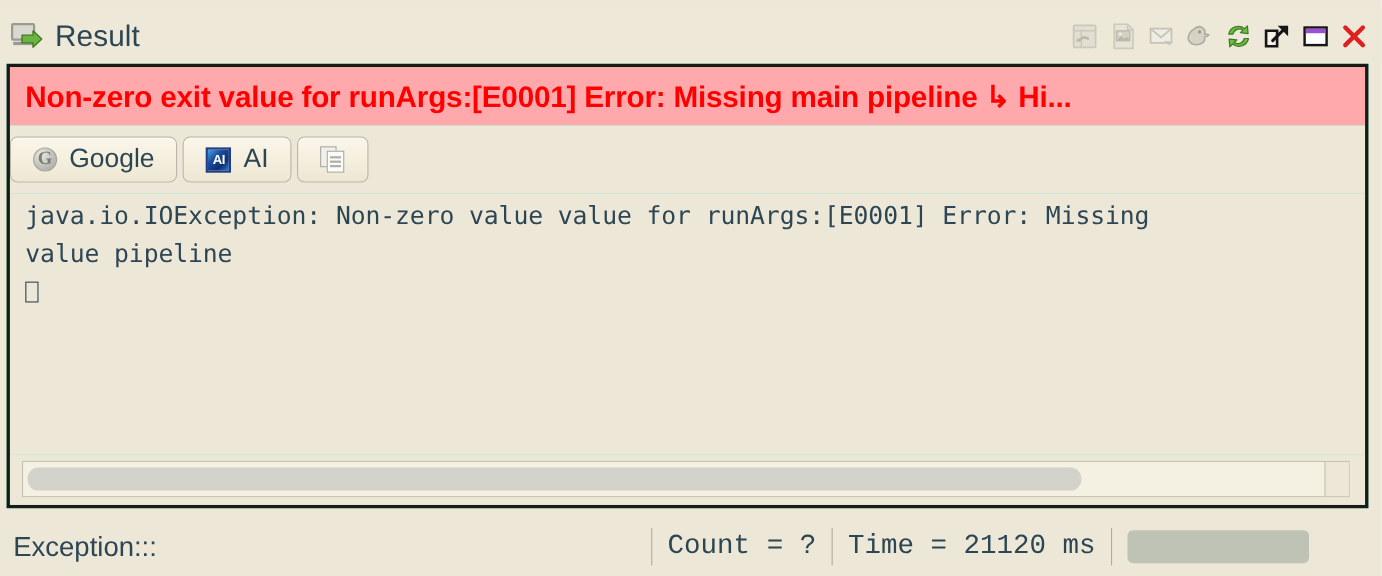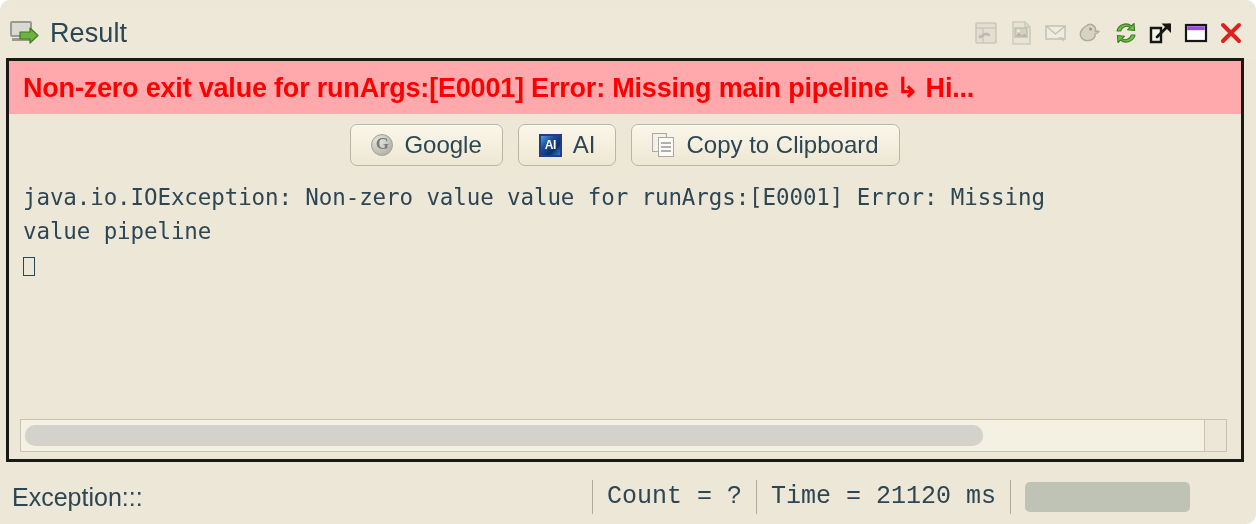--- a/index.html
+++ b/index.html
@@ -13,21 +13,20 @@
     overflow: hidden;
     font-family: "Liberation Sans", sans-serif;
   }
 
   .app-window {
     position: relative;
     width: 1256px;
     height: 524px;
     background: #ECE7D7;
     box-sizing: border-box;
-    border-radius: 10px;
   }
 
   
   .titlebar {
     position: absolute;
     left: 0;
     top: 8px;
     width: 1256px;
     height: 50px;
     background: #EDE8D8;
@@ -119,22 +118,21 @@
     font-weight: bold;
     white-space: nowrap;
     overflow: hidden;
     letter-spacing: -0.2px;
   }
 
   .button-row {
     height: 62px;
     display: flex;
     align-items: center;
-    justify-content: center;
-    gap: 15px;
+    gap: 5px;
     background: #EDE7D8;
   }
   .tool-btn {
     height: 42px;
     border: 1px solid #B9B6A8;
     border-radius: 7px;
     background: linear-gradient(to bottom, #FAF6EA 0%, #F4EFDE 50%, #EDE6D2 100%);
     display: flex;
     align-items: center;
     gap: 11px;
@@ -440,21 +438,20 @@
       </div>
 
       <div class="tool-btn">
         <span class="icon-copy">
           <span class="pg pg-back"></span>
           <span class="pg pg-front"></span>
           <span class="ln" style="top:9px"></span>
           <span class="ln" style="top:13px"></span>
           <span class="ln" style="top:17px"></span>
         </span>
-        <span class="tool-btn-label">Copy to Clipboard</span>
       </div>
 
     </div>
 
     <div class="trace-area">
       <div class="trace-text">java.io.IOException: Non-zero value value for runArgs:[E0001] Error: Missing</div>
       <div class="trace-text">value pipeline</div>
       <div class="trace-text"><span class="tofu"></span></div>
     </div>
 

